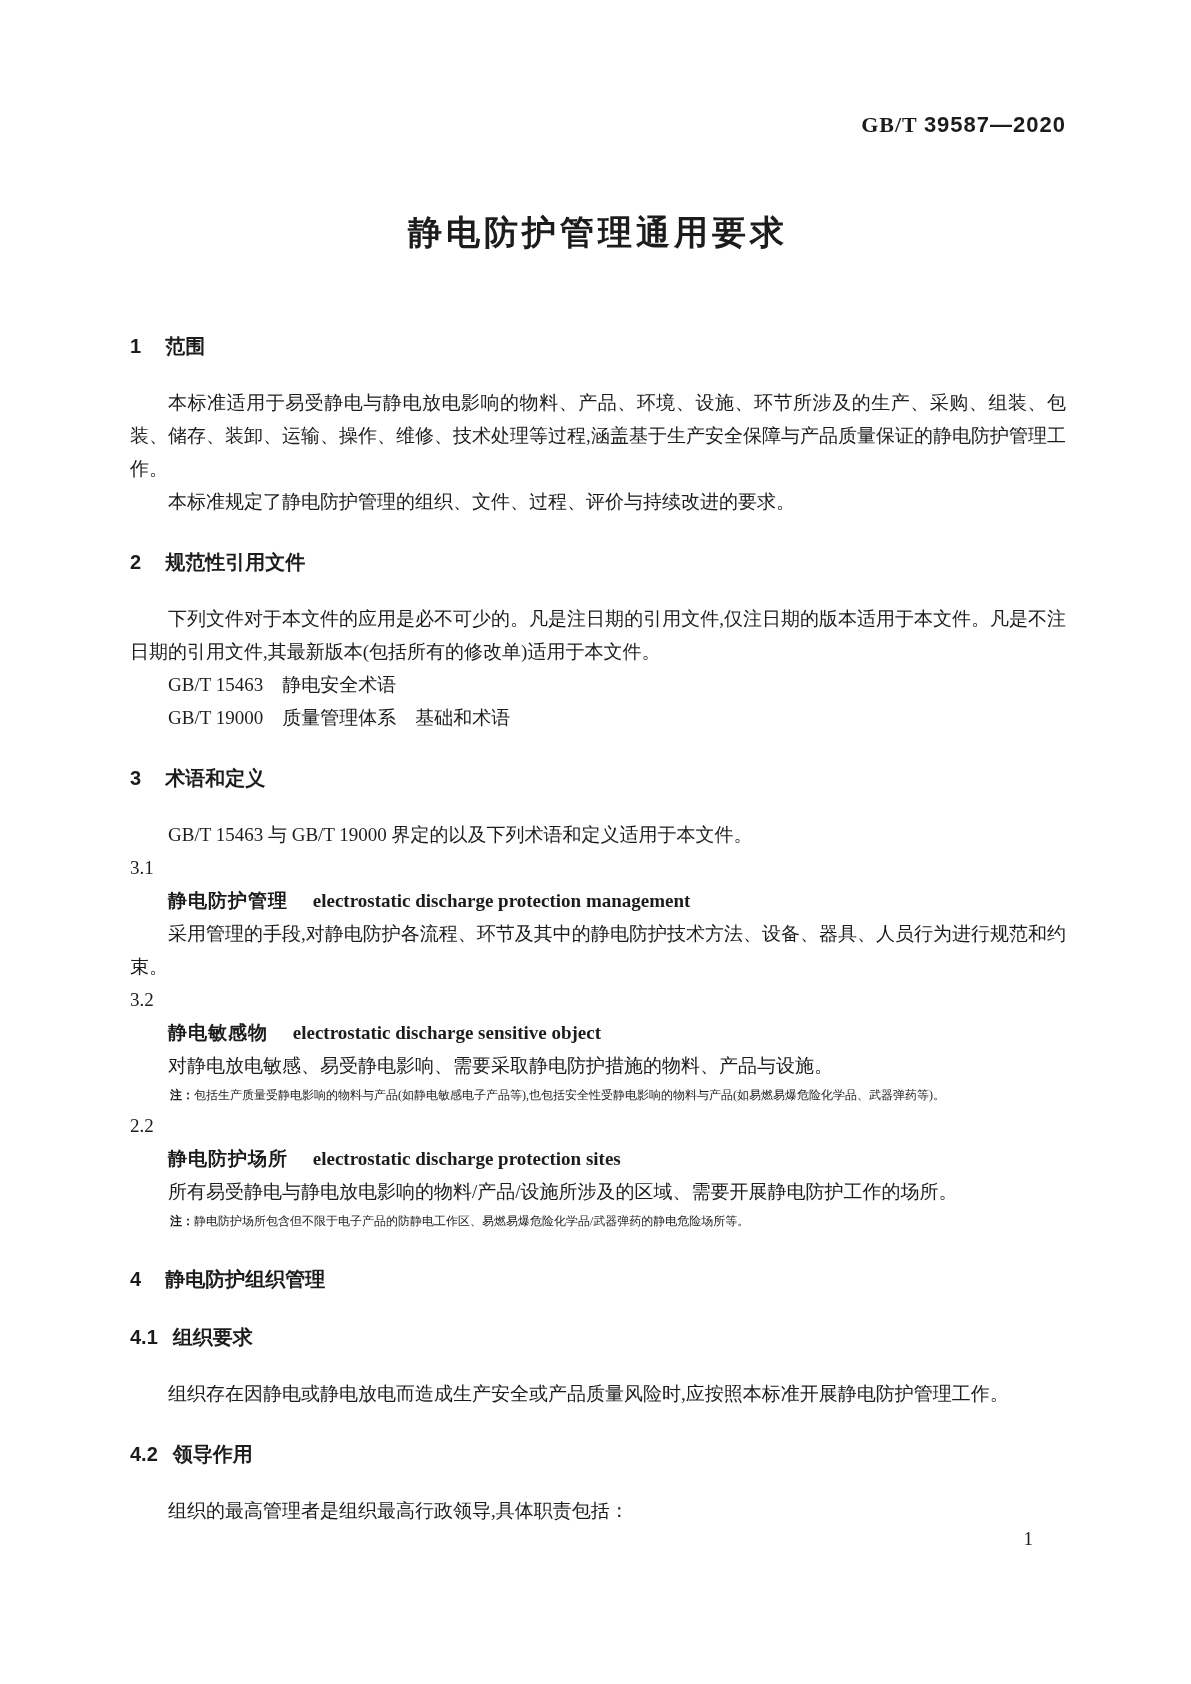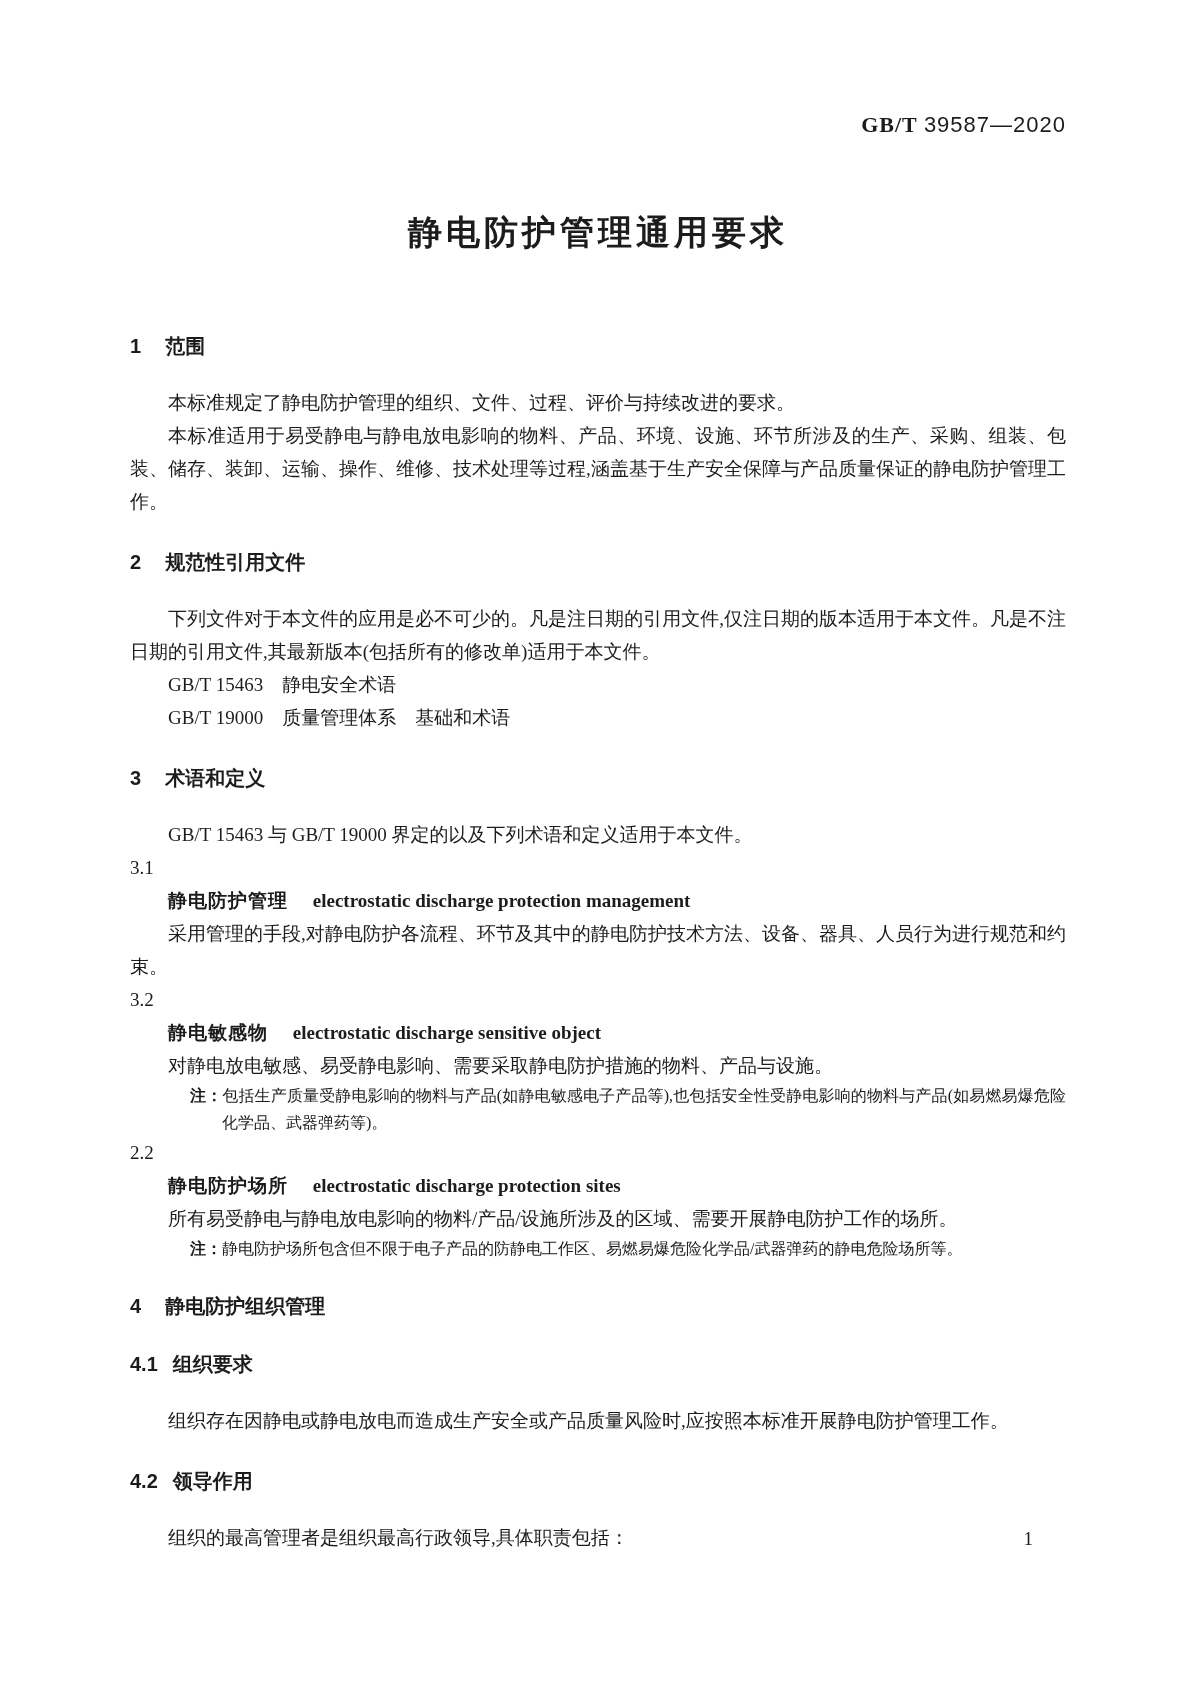--- a/index.html
+++ b/index.html
@@ -20,21 +20,21 @@
 
   
   .std-code {
     text-align: right;
     font-weight: bold;
     font-size: 22px;
     line-height: 26px;
     letter-spacing: 1px;
   }
   .std-code .code-prefix { font-family: "Liberation Serif", serif; }
-  .std-code .code-number { font-family: "Liberation Sans", sans-serif; font-weight: 400; }
+  .std-code .code-number { font-family: "Liberation Sans", sans-serif; font-weight: 700; }
 
   
   .doc-title {
     margin-top: 70px;
     text-align: center;
     font-family: "Liberation Sans", sans-serif;
     font-weight: 700;
     font-size: 34px;
     line-height: 48px;
     letter-spacing: 4px;
@@ -72,24 +72,24 @@
   }
   .term-heading .term-zh {
     font-family: "Liberation Sans", sans-serif;
     margin-right: 20px;
     letter-spacing: 1px;
   }
   .term-heading .term-en { font-family: "Liberation Serif", serif; margin-top: 32px; }
 
   
   .note {
-    margin-left: 60px;
+    margin-left: 40px;
     padding-left: 32px;
     text-indent: -32px;
-    font-size: 16px;
+    font-size: 12px;
     line-height: 27px;
     text-align: justify;
   }
   .note .note-label { font-family: "Liberation Sans", sans-serif; font-weight: 700; }
 
   .page-number {
     position: absolute;
     top: 1526px;
     right: 158px;
     font-size: 19px;
@@ -105,22 +105,22 @@
     <span class="code-prefix">GB/T</span>
     <span class="code-number">39587—2020</span>
   </div>
 
   <h1 class="doc-title">静电防护管理通用要求</h1>
 
   <div class="sec-heading first">
     <span class="sec-num">1</span>
     <span class="sec-title">范围</span>
   </div>
+  <p class="para">本标准适用于易受静电与静电放电影响的物料、产品、环境、设施、环节所涉及的生产、采购、组装、包装、储存、装卸、运输、操作、维修、技术处理等过程,涵盖基于生产安全保障与产品质量保证的静电防护管理工作。</p>
   <p class="para">本标准规定了静电防护管理的组织、文件、过程、评价与持续改进的要求。</p>
-  <p class="para">本标准适用于易受静电与静电放电影响的物料、产品、环境、设施、环节所涉及的生产、采购、组装、包装、储存、装卸、运输、操作、维修、技术处理等过程,涵盖基于生产安全保障与产品质量保证的静电防护管理工作。</p>
 
   <div class="sec-heading">
     <span class="sec-num">2</span>
     <span class="sec-title">规范性引用文件</span>
   </div>
   <p class="para">下列文件对于本文件的应用是必不可少的。凡是注日期的引用文件,仅注日期的版本适用于本文件。凡是不注日期的引用文件,其最新版本(包括所有的修改单)适用于本文件。</p>
   <p class="ref-line">GB/T 15463　静电安全术语</p>
   <p class="ref-line">GB/T 19000　质量管理体系　基础和术语</p>
 
   <div class="sec-heading">

